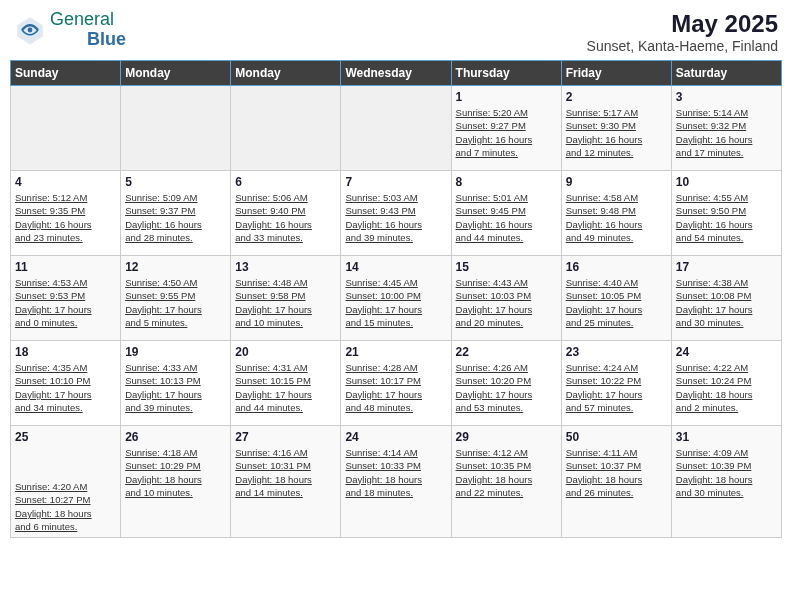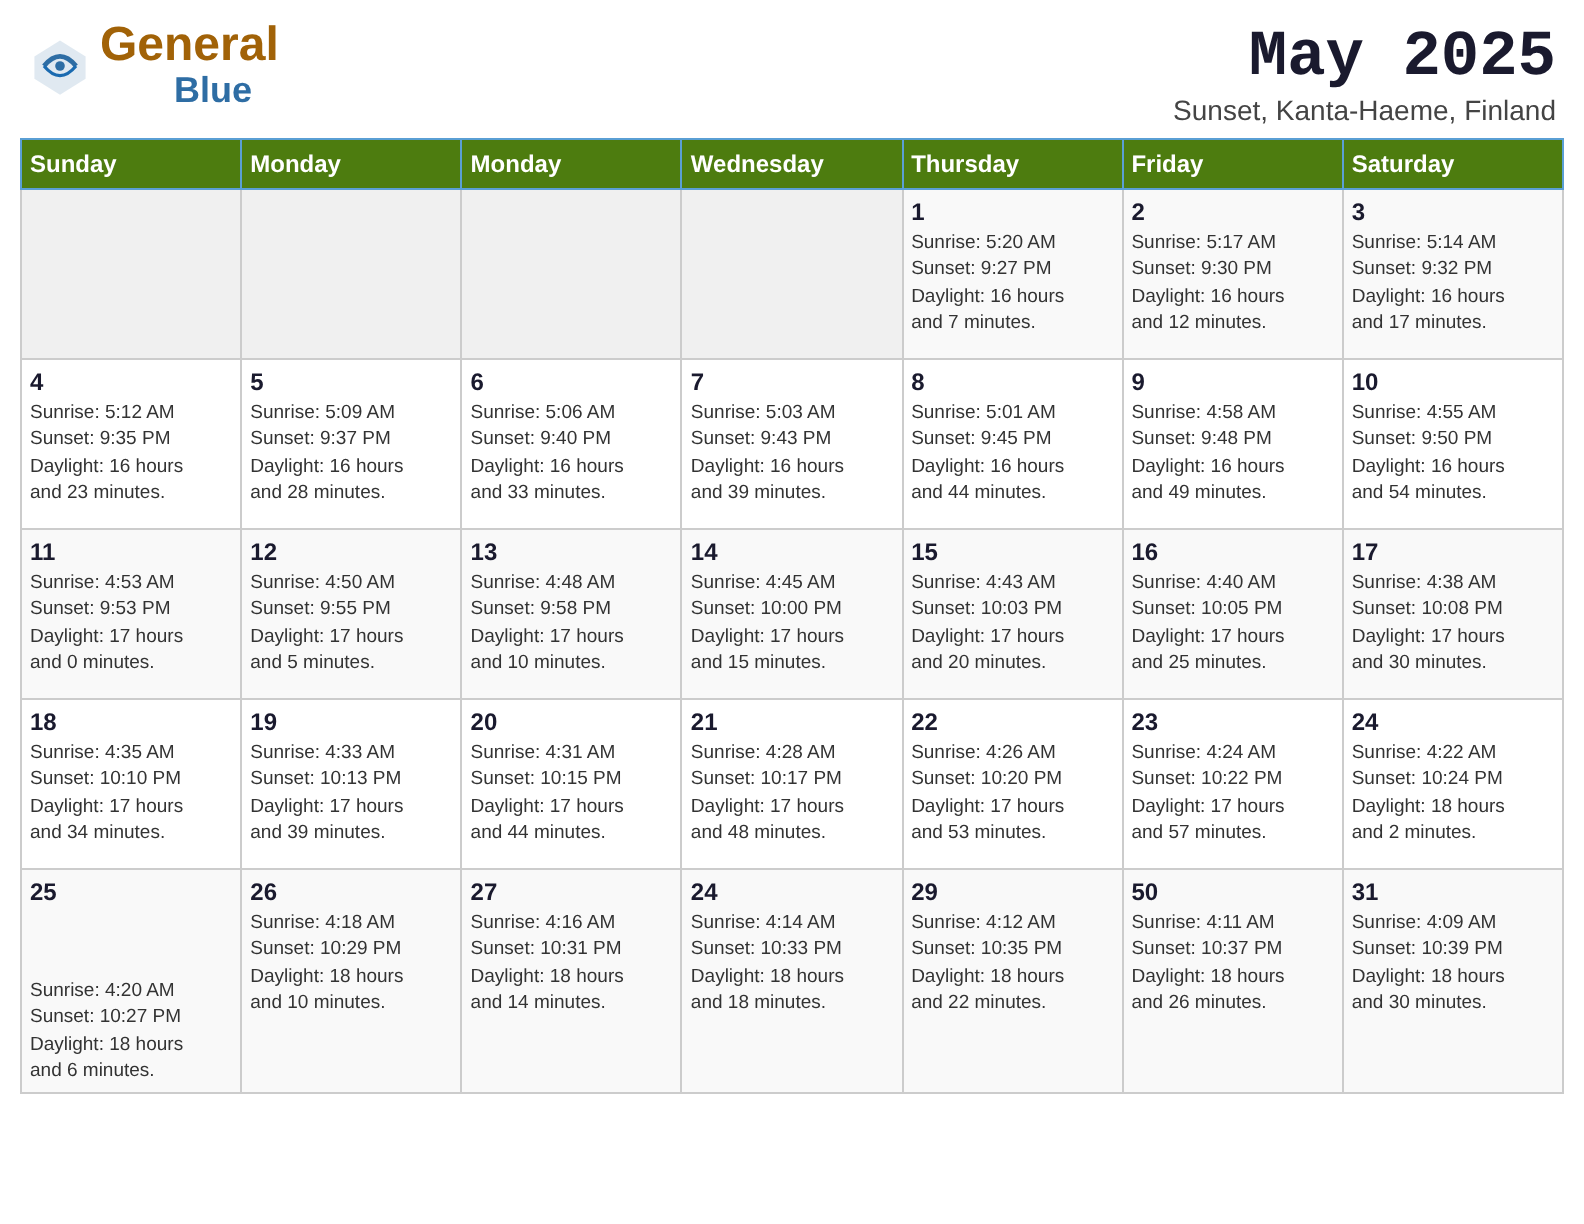--- a/index.html
+++ b/index.html
@@ -21,55 +21,54 @@
       display: flex;
       align-items: center;
       gap: 4px;
     }
     .logo-text {
       display: flex;
       flex-direction: column;
       line-height: 1.1;
     }
     .logo-general {
-      font-size: 24px;
-      font-weight: bold;
-      color: #a16207;
+      font-size: 18px;
+      font-weight: normal;
+      color: #0f766e;
     }
     .logo-blue {
       font-size: 18px;
       font-weight: bold;
       color: #2e6da4;
       margin-left: 37px;
     }
     .logo-icon {
       width: 32px;
       height: 32px;
     }
     .title-block {
       text-align: right;
     }
     .title-block h1 {
-      font-size: 32px;
+      font-size: 24px;
       font-weight: bold;
       color: #1a1a2e;
-      font-family: Liberation Mono, monospace;
     }
     .title-block h2 {
       font-size: 14px;
       color: #444;
       font-weight: normal;
     }
     table {
       width: 100%;
       border-collapse: collapse;
       table-layout: fixed;
     }
     thead tr th {
-      background-color: #4d7c0f;
+      background-color: #404040;
       color: #fff;
       font-size: 12px;
       font-weight: bold;
       padding: 5px 4px;
       text-align: left;
       border: 1px solid #5a9fd4;
     }
     tbody tr td {
       border: 1px solid #ccc;
       vertical-align: top;
@@ -85,20 +84,21 @@
     .day-number {
       font-weight: bold;
       font-size: 12px;
       margin-bottom: 2px;
       color: #1a1a2e;
     }
     .day-info {
       font-size: 9.5px;
       color: #333;
       line-height: 1.4;
+      text-decoration: underline;
     }
     .empty-cell {
       background: #f0f0f0 !important;
     }
   </style>
 </head>
 <body>
 
 <div class="header">
   <div class="logo">

